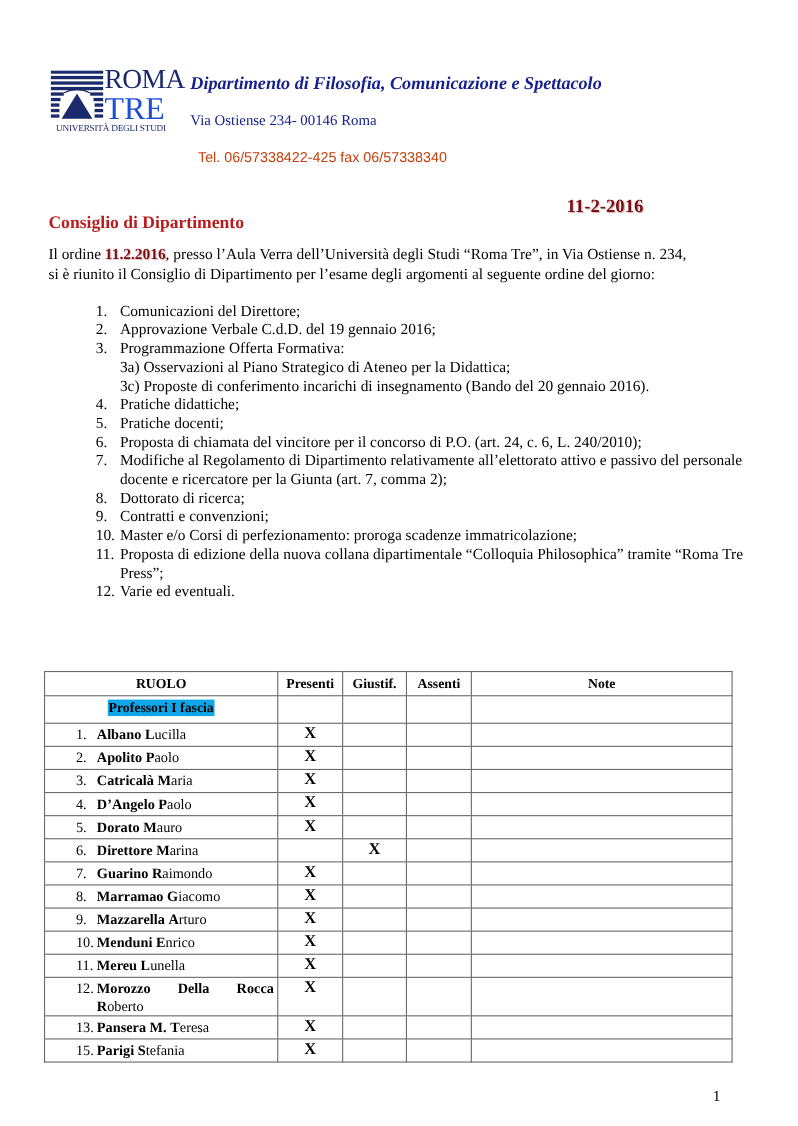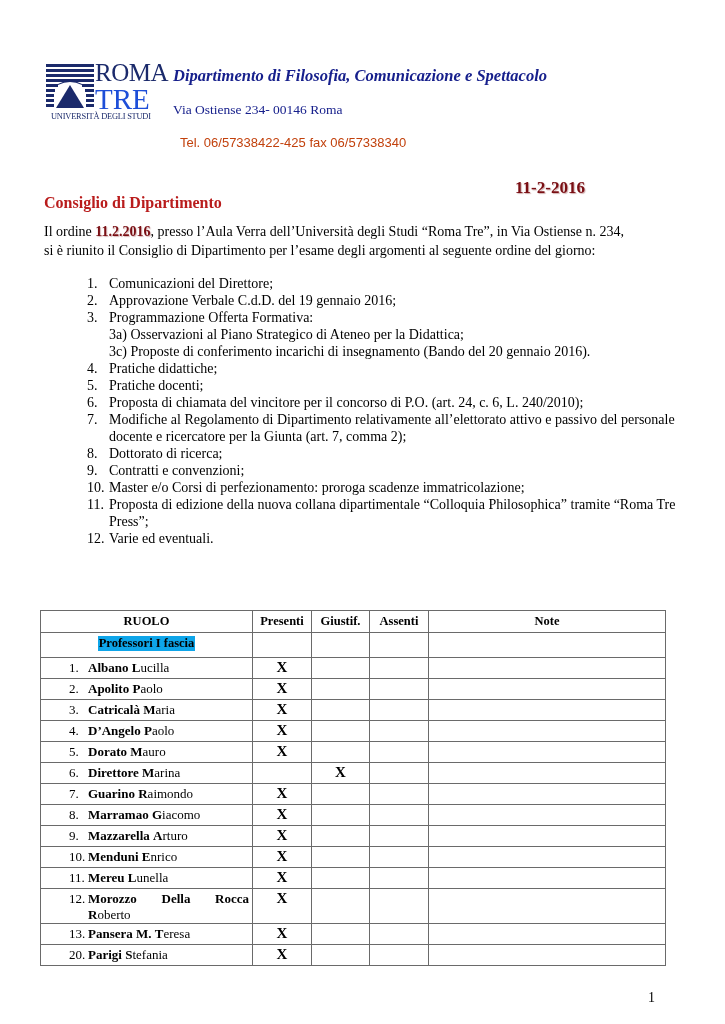--- a/index.html
+++ b/index.html
@@ -325,21 +325,21 @@
           </div>
         </td>
         <td class="mark">X</td>
         <td class="mark"></td>
         <td class="mark"></td>
         <td></td>
       </tr>
       <tr>
         <td>
           <div class="name-cell">
-            <span class="name-num">20.</span>
+            <span class="name-num">15.</span>
             <span class="name-text"><b>Parigi</b> <b>S</b><span>tefania</span></span>
           </div>
         </td>
         <td class="mark">X</td>
         <td class="mark"></td>
         <td class="mark"></td>
         <td></td>
       </tr>
     </tbody>
 </table>

